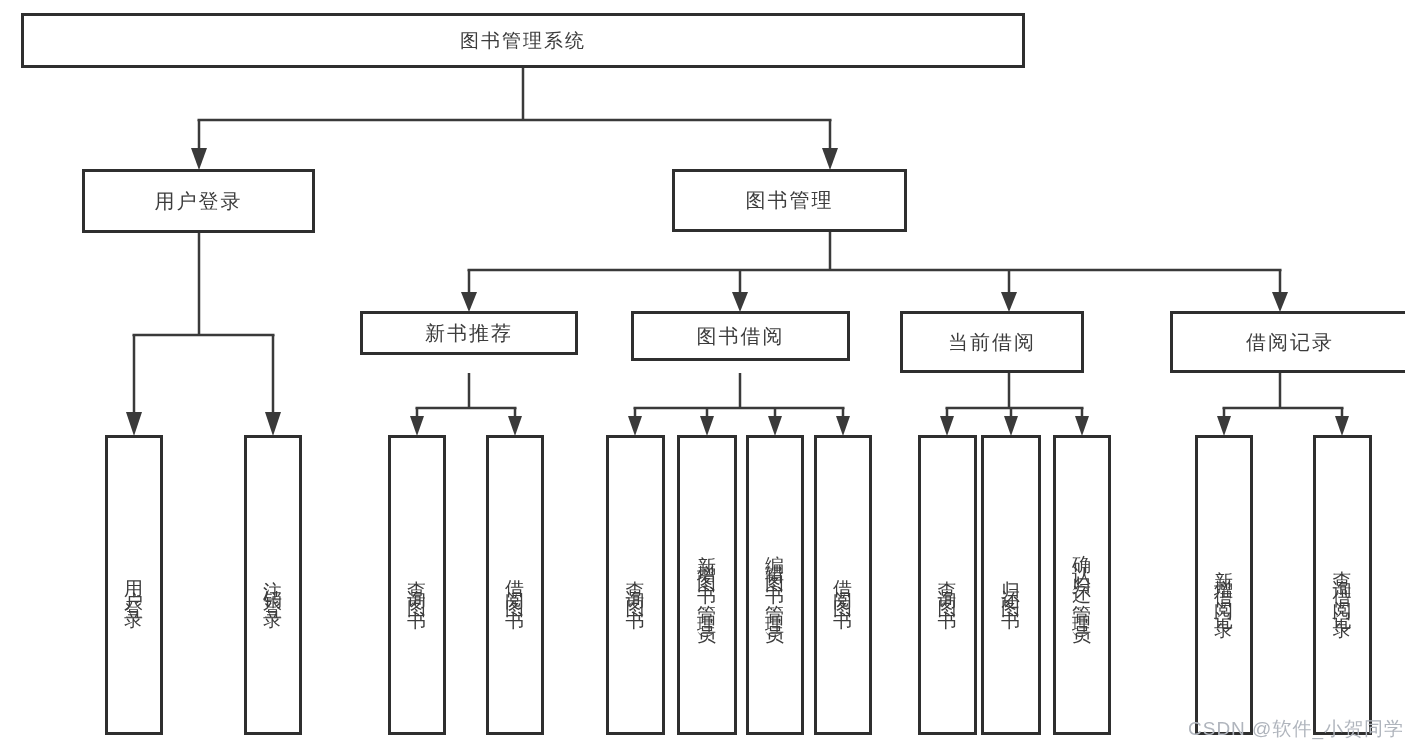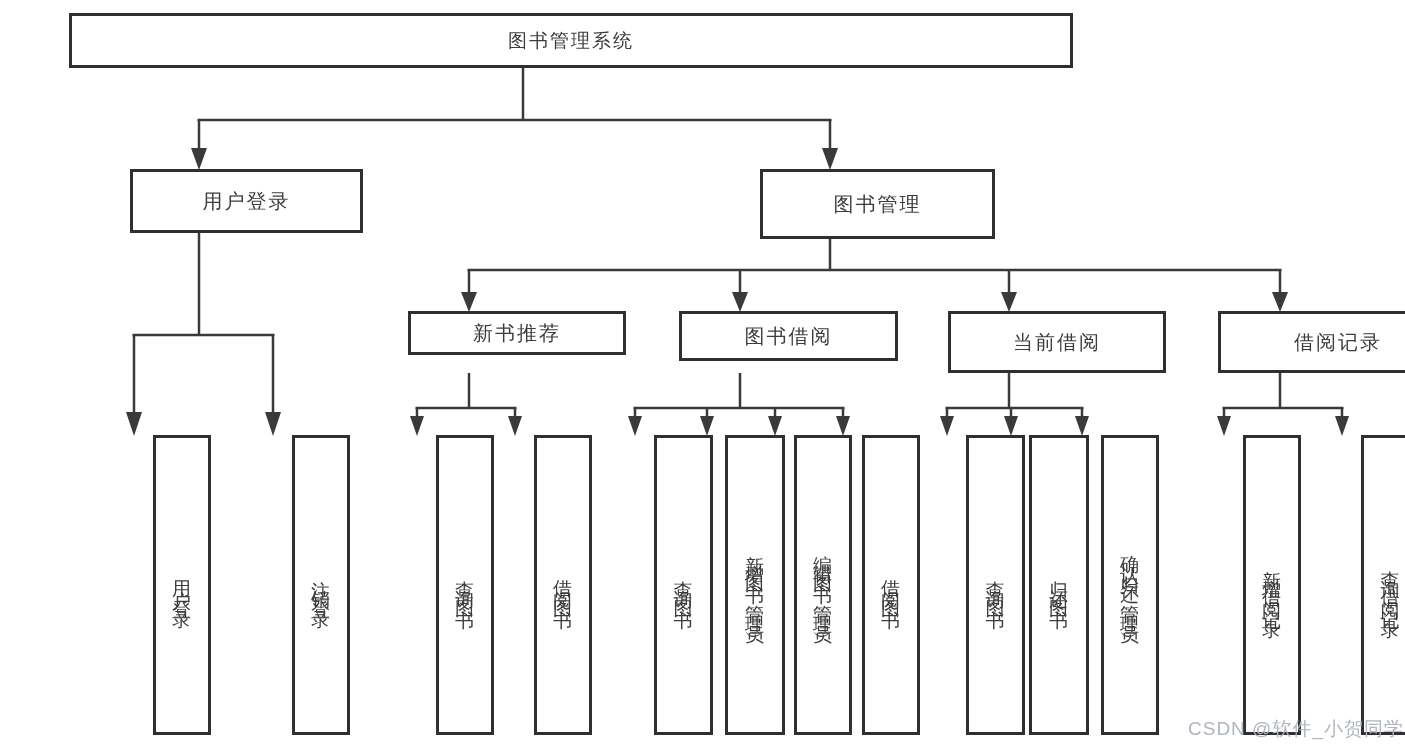--- a/index.html
+++ b/index.html
@@ -15,21 +15,20 @@
   .node {
     position: absolute;
     box-sizing: border-box;
     background: #ffffff;
     border: 3px solid #2f2f2f;
     color: #3c3c3c;
     display: flex;
     align-items: center;
     justify-content: center;
     text-align: center;
-    margin-left: 48px;
   }
   .node.h { font-size: 20px; letter-spacing: 2px; }
   .node.root { font-size: 19px; }
   .node.v {
     writing-mode: vertical-rl;
     text-orientation: mixed;
     font-size: 19px;
     letter-spacing: 10px;
     line-height: 1;
   }
@@ -111,25 +110,25 @@
       <polygon points="1004,416 1018,416 1011,436"></polygon>
       <polygon points="1075,416 1089,416 1082,436"></polygon>
       <polygon points="1217,416 1231,416 1224,436"></polygon>
       <polygon points="1335,416 1349,416 1342,436"></polygon>
     </g>
   </svg>
 
   <div class="node h root" style="left:21px; top:13px; width:1004px; height:55px;">图书管理系统</div>
 
   <div class="node h" style="left:82px; top:169px; width:233px; height:64px;">用户登录</div>
-  <div class="node h" style="left:712px; top:169px; width:235px; height:70px;">图书管理</div>
+  <div class="node h" style="left:672px; top:169px; width:235px; height:63px;">图书管理</div>
 
   <div class="node h" style="left:360px; top:311px; width:218px; height:44px;">新书推荐</div>
   <div class="node h" style="left:631px; top:311px; width:219px; height:50px;">图书借阅</div>
-  <div class="node h" style="left:900px; top:311px; width:218px; height:62px;">当前借阅</div>
+  <div class="node h" style="left:900px; top:311px; width:184px; height:62px;">当前借阅</div>
   <div class="node h" style="left:1170px; top:311px; width:240px; height:62px;">借阅记录</div>
 
   <div class="node v" style="left:105px; top:435px; width:58px; height:300px;">用户登录</div>
   <div class="node v" style="left:244px; top:435px; width:58px; height:300px;">注销登录</div>
 
   <div class="node v" style="left:388px; top:435px; width:58px; height:300px;">查询图书</div>
   <div class="node v" style="left:486px; top:435px; width:58px; height:300px;">借阅图书</div>
 
   <div class="node v" style="left:606px; top:435px; width:59px; height:300px;">查询图书</div>
   <div class="node v" style="left:677px; top:435px; width:60px; height:300px;">新增图书（管理员）</div>

